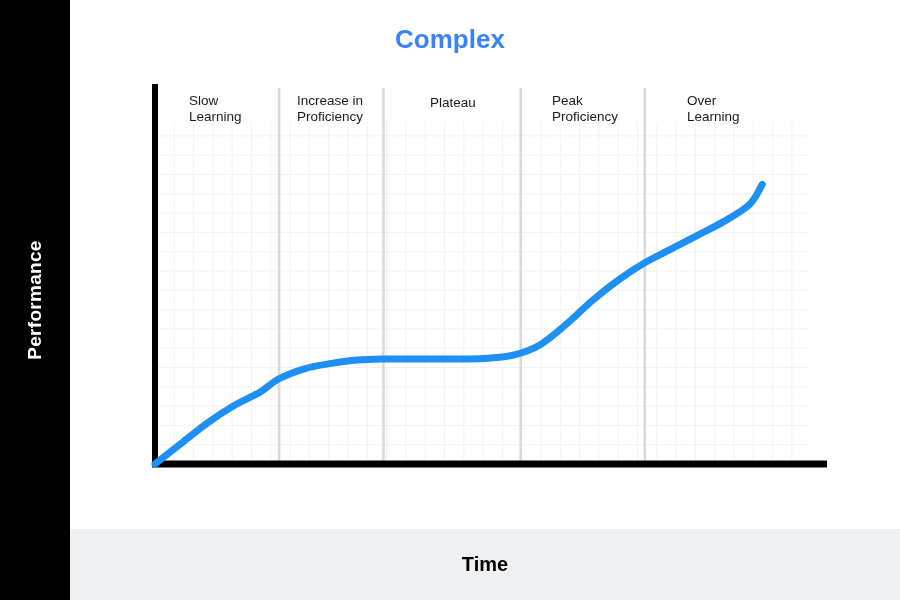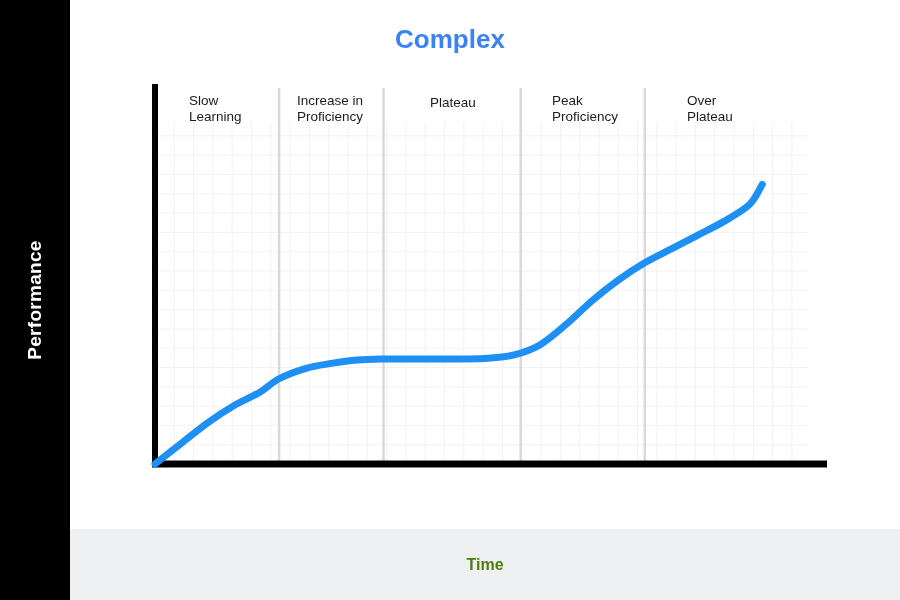--- a/index.html
+++ b/index.html
@@ -60,22 +60,22 @@
   }
   .x-axis-title {
     position: absolute;
     left: 0;
     top: 0;
     width: 100%;
     height: 100%;
     display: flex;
     align-items: center;
     justify-content: center;
-    color: #4d7c0f;
-    font-size: 16px;
+    color: #000000;
+    font-size: 20px;
     font-weight: bold;
     font-family: "Liberation Sans", sans-serif;
   }
 
   
   .chart-title {
     position: absolute;
     left: 70px;
     top: 24px;
     width: 760px;
@@ -192,19 +192,19 @@
     </svg>
 
     <div class="phase-label" style="left: 189px; top: 93px;">Slow
 Learning</div>
     <div class="phase-label" style="left: 297px; top: 93px;">Increase in
 Proficiency</div>
     <div class="phase-label" style="left: 430px; top: 95px;">Plateau</div>
     <div class="phase-label" style="left: 552px; top: 93px;">Peak
 Proficiency</div>
     <div class="phase-label" style="left: 687px; top: 93px;">Over
-Plateau</div>
+Learning</div>
   </div>
 
   <div class="x-axis-band"></div>
   <div class="x-axis-title" style="position:absolute;left:70px;top:529px;width:830px;height:71px;">Time</div>
 
 </div>
 
 </body></html>

